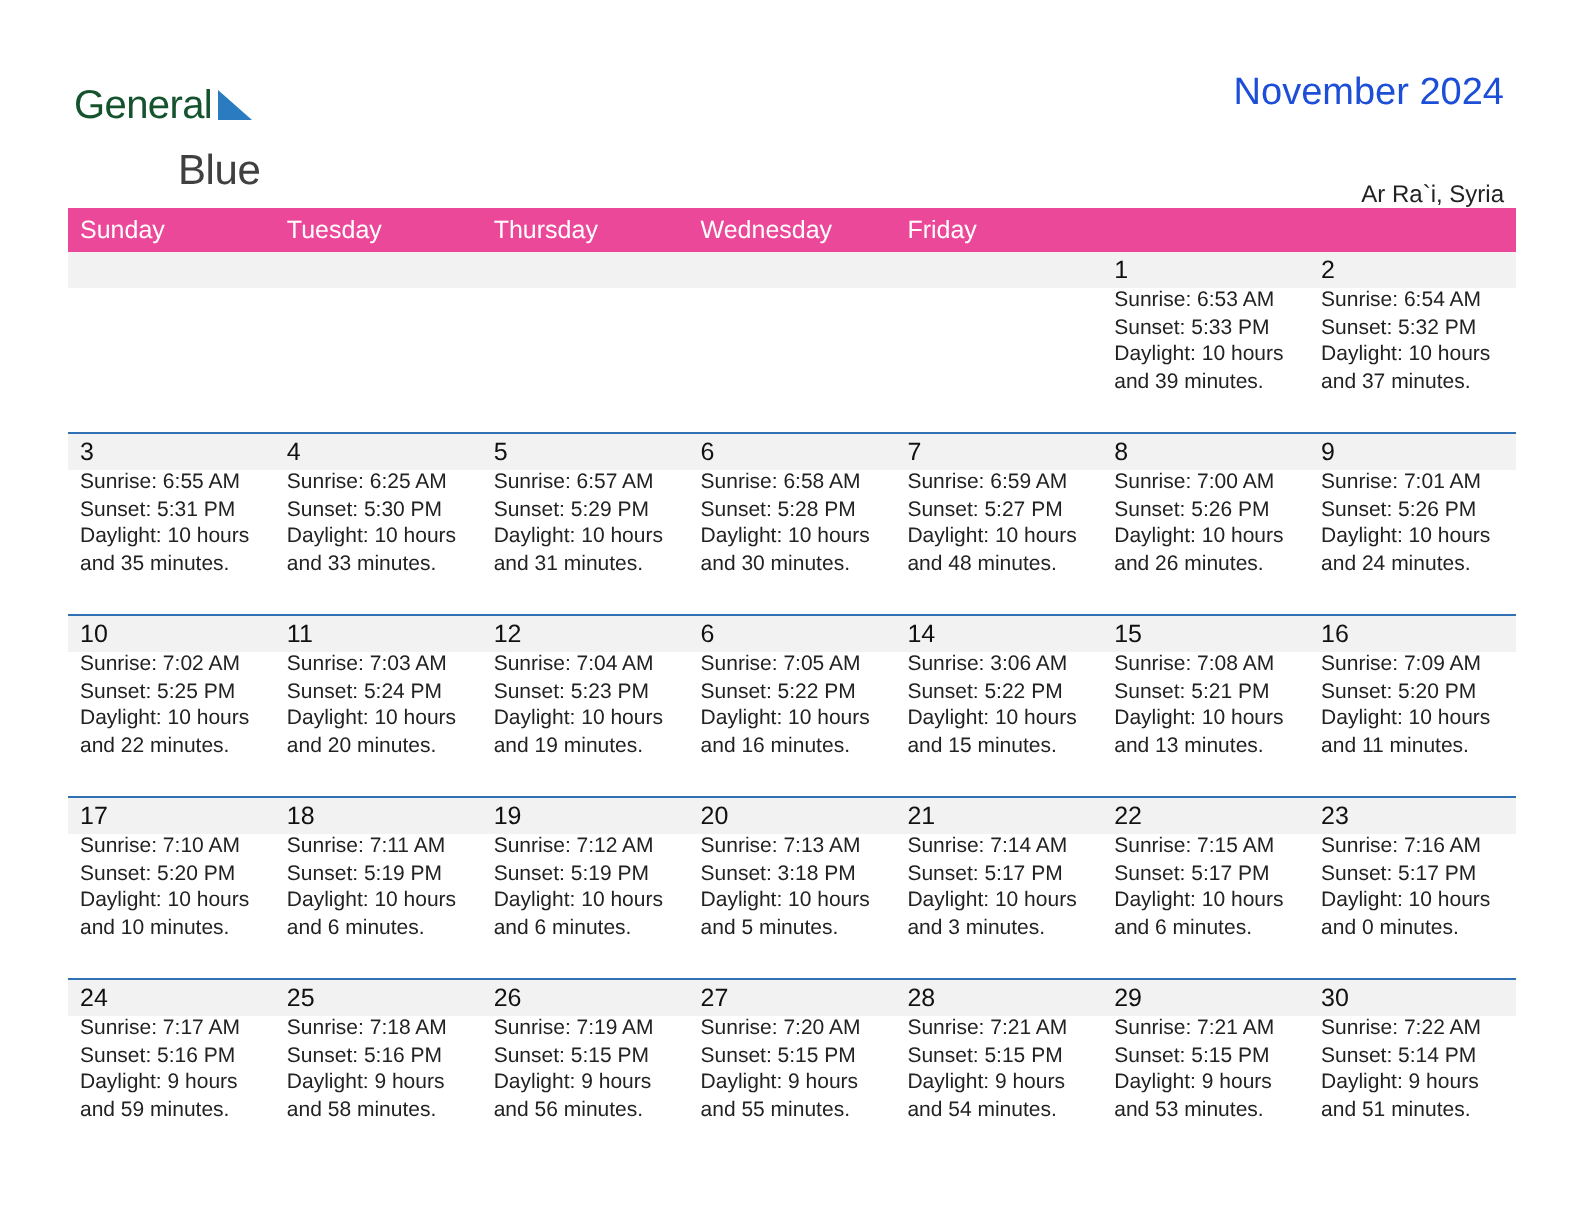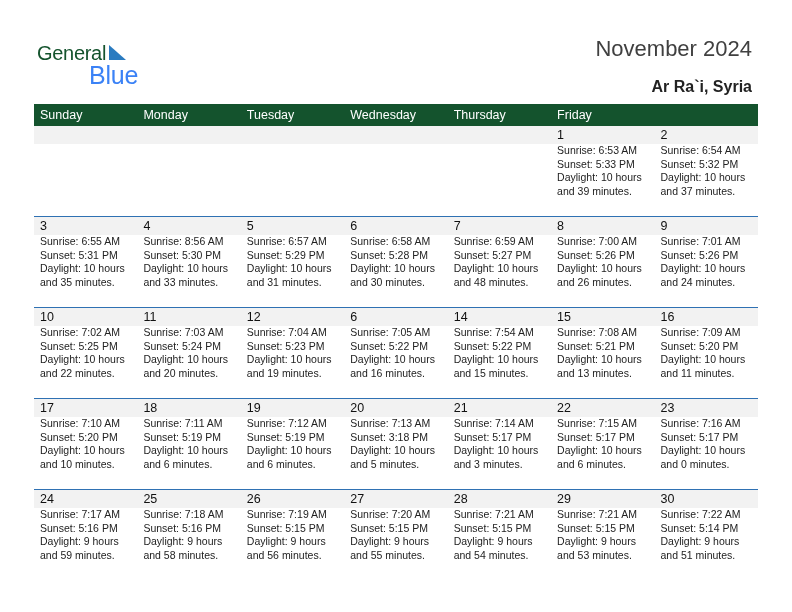--- a/index.html
+++ b/index.html
@@ -1,24 +1,24 @@
 <!DOCTYPE html>
 <html><head>
   <meta charset="utf-8">
   <style>
     html, body { margin: 0; padding: 0; background: #ffffff; }
     body { width: 792px; height: 612px; position: relative; overflow: hidden; font-family: "Liberation Sans", "DejaVu Sans", sans-serif; color: #222; }
     .logo { position: absolute; left: 37px; top: 42px; width: 100px; height: 40px; }
     .logo .general { position: absolute; left: 0; top: 0; font-size: 20px; color: #14532d; letter-spacing: -0.3px; }
-    .logo .blue { position: absolute; left: 52px; top: 19px; font-size: 25px; color: #3b82f6; letter-spacing: -0.2px; }
+    .logo .blue { position: absolute; left: 52px; top: 32px; font-size: 21px; color: #404040; letter-spacing: -0.2px; }
     .logo .tri { position: absolute; left: 72px; top: 3px; width: 0; height: 0; border-left: 17px solid #2a7bc0; border-top: 15px solid transparent; }
-    .title { position: absolute; right: 40px; top: 36px; font-size: 22px; color: #404040; }
-    .subtitle { position: absolute; right: 40px; top: 78px; font-size: 16px; color: #222; font-weight: bold; }
+    .title { position: absolute; right: 40px; top: 36px; font-size: 19px; color: #1d4ed8; }
+    .subtitle { position: absolute; right: 40px; top: 90px; font-size: 12px; color: #222; }
     .cal { position: absolute; left: 34px; top: 104px; width: 724px; }
-    .head { display: flex; background: #14532d; height: 22px; }
+    .head { display: flex; background: #ec4899; height: 22px; }
     .head .hc { flex: 0 0 calc(724px / 7); box-sizing: border-box; padding-left: 6px; color: #ffffff; font-size: 12.5px; line-height: 22px; }
     .week { height: 90px; border-top: 1px solid #2f71b3; position: relative; }
     .week:first-of-type { border-top: none; }
     .week .strip { position: absolute; left: 0; right: 0; top: 0; height: 18px; background: #f2f2f2; }
     .week .cells { position: absolute; left: 0; right: 0; top: 0; display: flex; }
     .cell { flex: 0 0 calc(724px / 7); box-sizing: border-box; padding-left: 6px; }
     .cell .num { font-size: 12.5px; height: 18px; line-height: 18px; color: #111; }
     .cell .ln { font-size: 10.5px; line-height: 13.5px; color: #222; white-space: nowrap; }
   </style>
 </head>
@@ -29,24 +29,23 @@
   <span class="tri"></span>
   <span class="blue">Blue</span>
 </div>
 
 <div class="title">November 2024</div>
 <div class="subtitle">Ar Ra`i, Syria</div>
 
 <div class="cal">
   <div class="head">
     <div class="hc">Sunday</div>
-    <div class="hc">Monday</div>
     <div class="hc">Tuesday</div>
+    <div class="hc">Thursday</div>
     <div class="hc">Wednesday</div>
-    <div class="hc">Thursday</div>
     <div class="hc">Friday</div>
   </div>
   <div id="weeks">
       <div class="week">
         <div class="strip"></div>
         <div class="cells">
           <div class="cell">
             <div class="num"></div>
             <div class="ln"></div>
             <div class="ln"></div>
@@ -102,21 +101,21 @@
         <div class="cells">
           <div class="cell">
             <div class="num">3</div>
             <div class="ln">Sunrise: 6:55 AM</div>
             <div class="ln">Sunset: 5:31 PM</div>
             <div class="ln">Daylight: 10 hours</div>
             <div class="ln">and 35 minutes.</div>
           </div>
           <div class="cell">
             <div class="num">4</div>
-            <div class="ln">Sunrise: 8:56 AM</div>
+            <div class="ln">Sunrise: 6:25 AM</div>
             <div class="ln">Sunset: 5:30 PM</div>
             <div class="ln">Daylight: 10 hours</div>
             <div class="ln">and 33 minutes.</div>
           </div>
           <div class="cell">
             <div class="num">5</div>
             <div class="ln">Sunrise: 6:57 AM</div>
             <div class="ln">Sunset: 5:29 PM</div>
             <div class="ln">Daylight: 10 hours</div>
             <div class="ln">and 31 minutes.</div>
@@ -177,21 +176,21 @@
           </div>
           <div class="cell">
             <div class="num">6</div>
             <div class="ln">Sunrise: 7:05 AM</div>
             <div class="ln">Sunset: 5:22 PM</div>
             <div class="ln">Daylight: 10 hours</div>
             <div class="ln">and 16 minutes.</div>
           </div>
           <div class="cell">
             <div class="num">14</div>
-            <div class="ln">Sunrise: 7:54 AM</div>
+            <div class="ln">Sunrise: 3:06 AM</div>
             <div class="ln">Sunset: 5:22 PM</div>
             <div class="ln">Daylight: 10 hours</div>
             <div class="ln">and 15 minutes.</div>
           </div>
           <div class="cell">
             <div class="num">15</div>
             <div class="ln">Sunrise: 7:08 AM</div>
             <div class="ln">Sunset: 5:21 PM</div>
             <div class="ln">Daylight: 10 hours</div>
             <div class="ln">and 13 minutes.</div>

